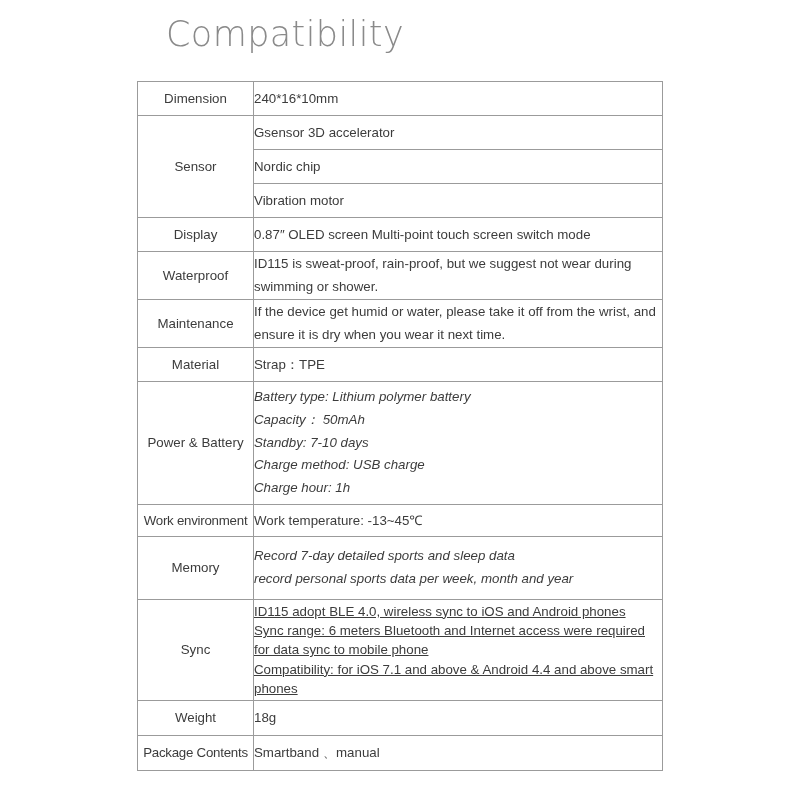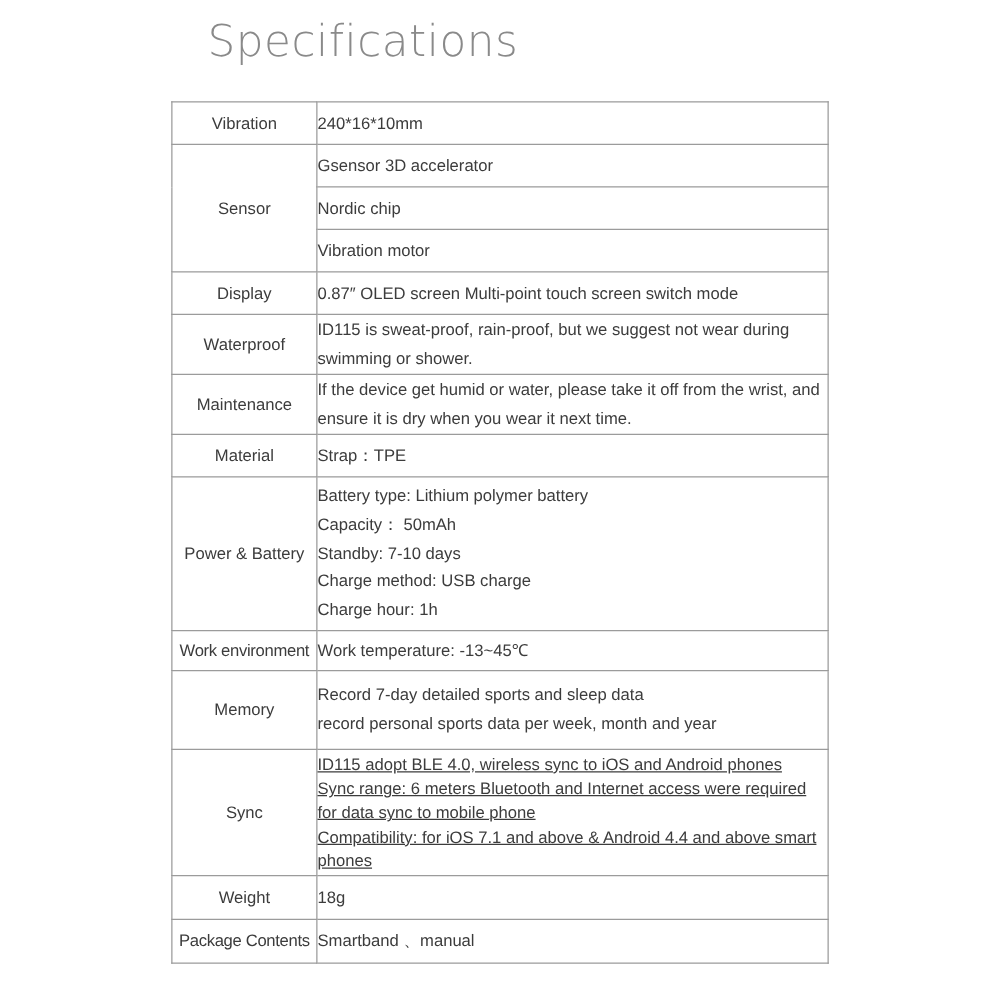--- a/index.html
+++ b/index.html
@@ -98,34 +98,34 @@
 
   tr.r-package td { border-bottom-color: #b9b9b9; }
 
   td.value-cell .line {
     display: block;
     white-space: nowrap;
   }
   td.value-cell .para {
     display: block;
   }
-  td.value-cell.multiline .line { margin: 0; }
+  td.value-cell.multiline .line { margin: 0; font-style: italic; }
 </style>
 </head>
 <body>
 
 <div id="page">
 
-  <div id="page-title">Specifications</div>
+  <div id="page-title">Compatibility</div>
 
   <table id="spec-table">
     <tbody>
 
       <tr class="r-dimension">
-        <td class="label-cell">Vibration</td>
+        <td class="label-cell">Dimension</td>
         <td class="value-cell">
           <span class="line">240*16*10mm</span>
         </td>
       </tr>
 
       <tr class="r-sensor-a">
         <td class="label-cell" rowspan="3">Sensor</td>
         <td class="value-cell">
           <span class="line">Gsensor 3D accelerator</span>
         </td>

